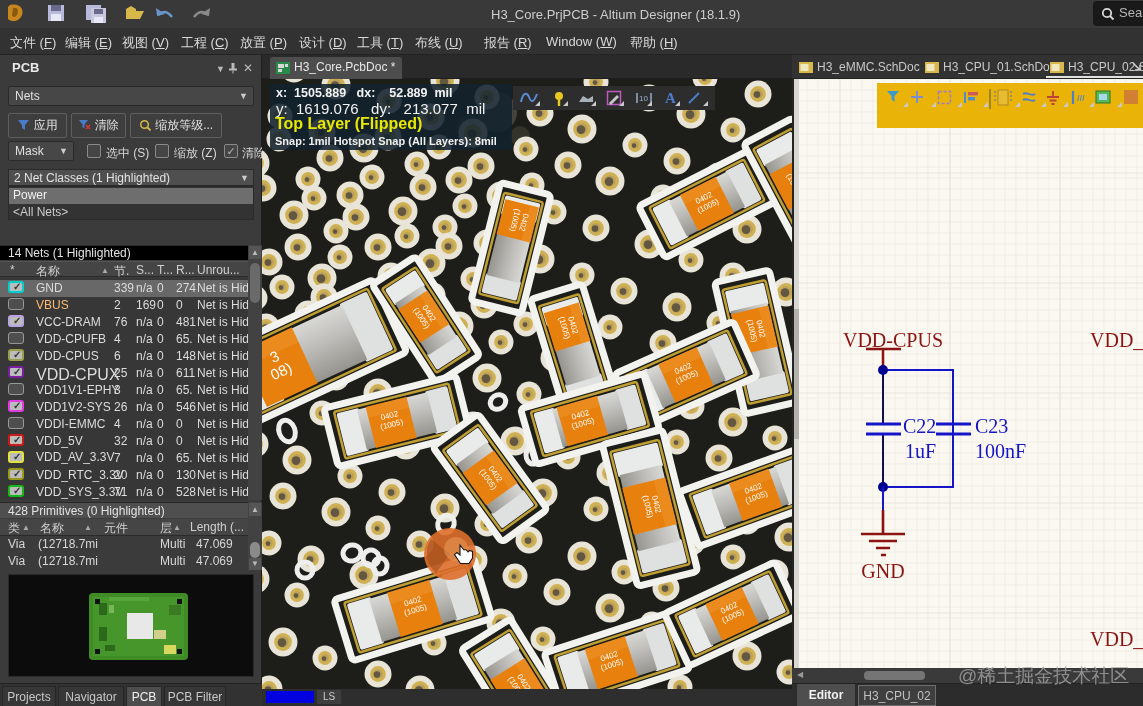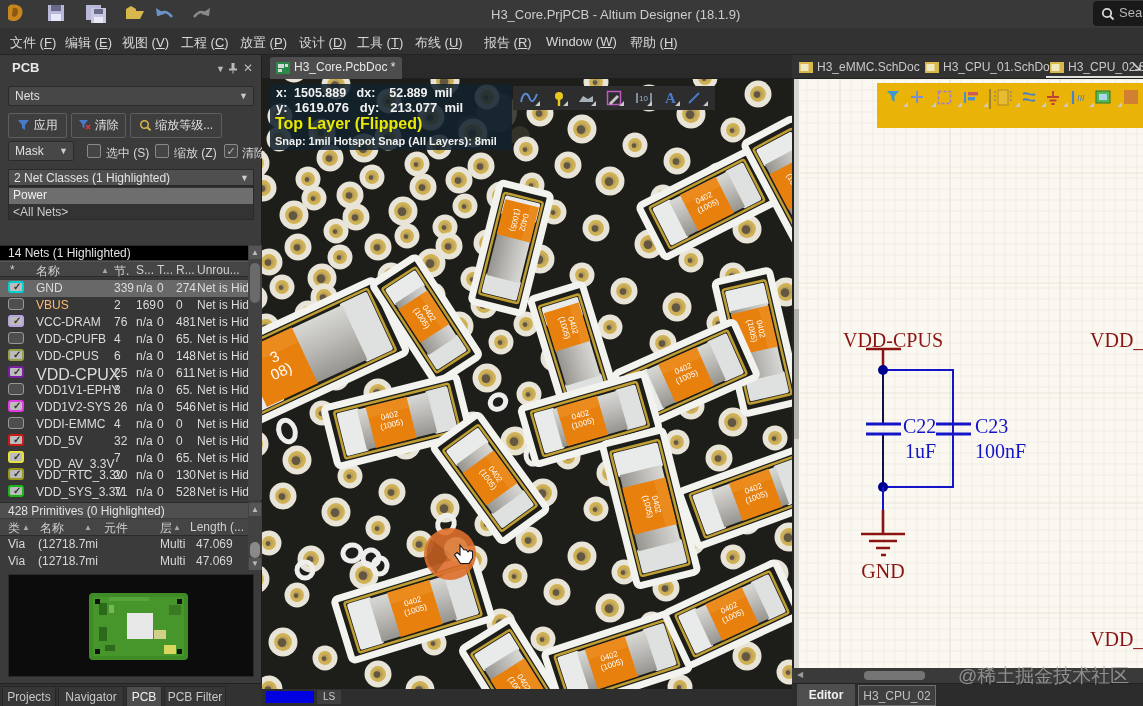--- a/index.html
+++ b/index.html
@@ -214,21 +214,21 @@
         <span style="position:absolute;left:114px;top:1px;font-size:12px;color:#dcdcdc">32</span>
         <span style="position:absolute;left:136px;top:1px;font-size:12px;color:#dcdcdc">n/a</span>
         <span style="position:absolute;left:157px;top:1px;font-size:12px;color:#dcdcdc">0</span>
         <span style="position:absolute;left:176px;top:1px;font-size:12px;color:#dcdcdc">0</span>
         <span style="position:absolute;left:197px;top:1px;font-size:12px;color:#dcdcdc;width:51px;overflow:hidden;white-space:nowrap">Net is Hid</span>
       </div>
       <div style="position:absolute;left:0;top:172px;width:248px;height:17px;">
         <div style="position:absolute;left:8px;top:1px;width:16px;height:12px;border:2px solid #e8e23c;background:#bcbcbc;border-radius:3px">
           <span style="position:absolute;left:3px;top:-2px;color:#333;font-size:10px;font-weight:bold">✓</span>
         </div>
-        <span style="position:absolute;left:36px;top:7px;font-size:12px;color:#dcdcdc">VDD_AV_3.3V</span>
+        <span style="position:absolute;left:36px;top:0;font-size:12px;color:#dcdcdc">VDD_AV_3.3V</span>
         <span style="position:absolute;left:114px;top:1px;font-size:12px;color:#dcdcdc">7</span>
         <span style="position:absolute;left:136px;top:1px;font-size:12px;color:#dcdcdc">n/a</span>
         <span style="position:absolute;left:157px;top:1px;font-size:12px;color:#dcdcdc">0</span>
         <span style="position:absolute;left:176px;top:1px;font-size:12px;color:#dcdcdc">65.</span>
         <span style="position:absolute;left:197px;top:1px;font-size:12px;color:#dcdcdc;width:51px;overflow:hidden;white-space:nowrap">Net is Hid</span>
       </div>
       <div style="position:absolute;left:0;top:189px;width:248px;height:17px;">
         <div style="position:absolute;left:8px;top:1px;width:16px;height:12px;border:2px solid #9a9a18;background:#bcbcbc;border-radius:3px">
           <span style="position:absolute;left:3px;top:-2px;color:#333;font-size:10px;font-weight:bold">✓</span>
         </div>
@@ -1299,21 +1299,21 @@
           <circle cx="450" cy="554" r="26" fill="#de6f2b" opacity="0.9"></circle>
           <path d="M450 554 L431 539 A26 26 0 0 0 436 573 Z" fill="#9a4a1a" opacity="0.55"></path>
           <circle cx="456" cy="549" r="12" fill="#eda05e" opacity="0.5"></circle>
           <g transform="translate(452,544)">
             <path d="M8 1 v10 l-3 -2.5 -2.5 2 6 9 h8.5 l3.5 -5.5 v-6.5 l-3 -1 -1.5 1.5 -2 -2.5 -2 0.5 -2 -2.5 z" fill="#fff" stroke="#1a1a1a" stroke-width="1.1"></path>
           </g>
         </g>
       </svg>
     <div style="position:absolute;left:8px;top:5px;width:242px;height:66px;background:rgba(18,34,46,0.88)">
       <div style="position:absolute;left:6px;top:2px;font-size:12.5px;font-weight:bold;color:#f2f2f2;white-space:nowrap">x:&nbsp; 1505.889&nbsp;&nbsp;&nbsp;dx:&nbsp;&nbsp;&nbsp;&nbsp;52.889&nbsp; mil</div>
-      <div style="position:absolute;left:6px;top:16px;font-size:13px;font-weight:bold;color:#f2f2f2;white-space:nowrap">y:&nbsp; 1619.076&nbsp;&nbsp;&nbsp;dy:&nbsp;&nbsp; 213.077&nbsp; mil</div>
+      <div style="position:absolute;left:6px;top:16px;font-size:15px;font-weight:normal;color:#f2f2f2;white-space:nowrap">y:&nbsp; 1619.076&nbsp;&nbsp;&nbsp;dy:&nbsp;&nbsp; 213.077&nbsp; mil</div>
       <div style="position:absolute;left:5px;top:31px;font-size:16px;font-weight:bold;color:#e8e800;white-space:nowrap">Top Layer (Flipped)</div>
       <div style="position:absolute;left:5px;top:51px;font-size:11px;font-weight:bold;color:#f0f0f0;white-space:nowrap">Snap: 1mil Hotspot Snap (All Layers): 8mil</div>
     </div>
     <div style="position:absolute;left:251px;top:7px;width:202px;height:24px;background:#2d2d2d">
 <svg width="202" height="24" style="position:absolute;left:0;top:0">
   <path d="M8 16 C10 6 14 6 16 11 S20 18 24 8" stroke="#5b8dd6" stroke-width="2" fill="none"></path>
   <circle cx="46" cy="10" r="4" fill="#e8c820"></circle>
           <rect x="44.8" y="13" width="2.4" height="7" fill="#e8c820"></rect>
   <path d="M66 16 l4 -6 l5 3 l5 -3 v6 z" fill="#a8b0b8"></path>
   <rect x="94.5" y="5.5" width="13" height="13" fill="none" stroke="#c05ac0" stroke-width="1.5"></rect>

